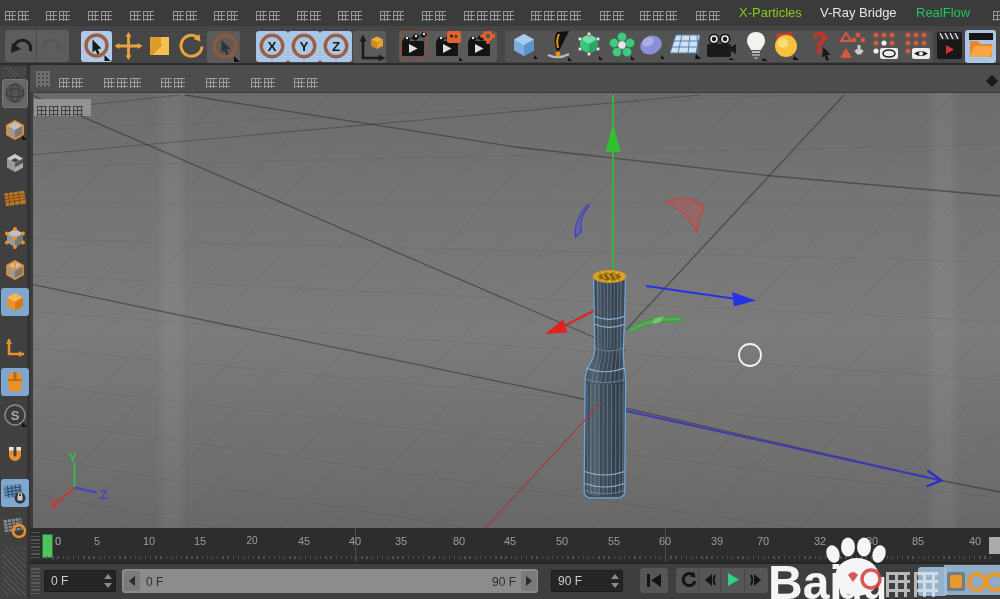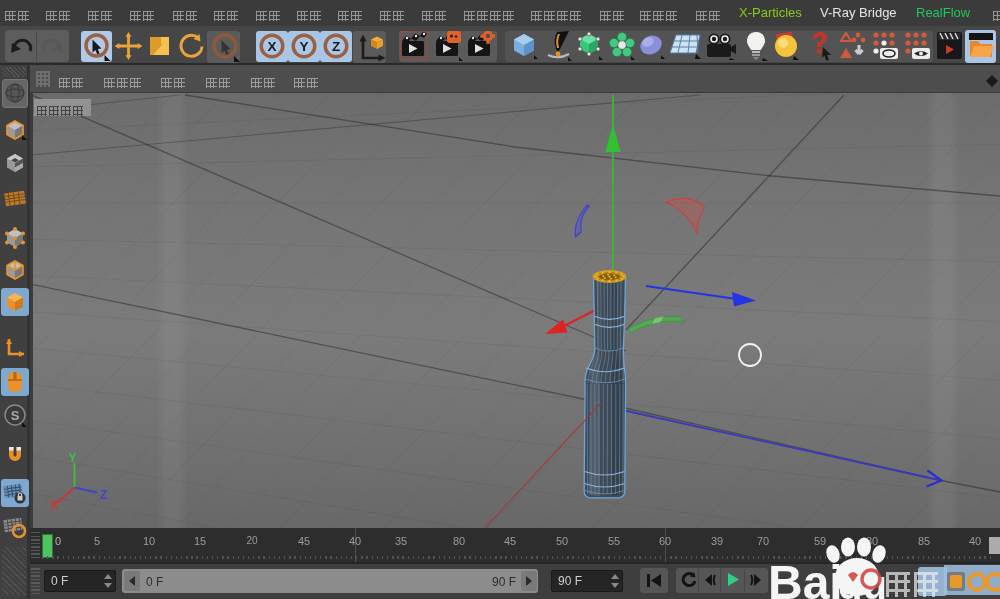--- a/index.html
+++ b/index.html
@@ -481,23 +481,23 @@
 <div class="abs" style="left:292px;top:535px;width:24px;text-align:center;font-size:11px;color:#9c9c9c">45</div>
 <div class="abs" style="left:343px;top:535px;width:24px;text-align:center;font-size:11px;color:#9c9c9c">40</div>
 <div class="abs" style="left:395px;top:535px;width:24px;font-size:11px;color:#9c9c9c">35</div>
 <div class="abs" style="left:447px;top:535px;width:24px;text-align:center;font-size:11px;color:#9c9c9c">80</div>
 <div class="abs" style="left:498px;top:535px;width:24px;text-align:center;font-size:11px;color:#9c9c9c">45</div>
 <div class="abs" style="left:550px;top:535px;width:24px;text-align:center;font-size:11px;color:#9c9c9c">50</div>
 <div class="abs" style="left:602px;top:535px;width:24px;text-align:center;font-size:11px;color:#9c9c9c">55</div>
 <div class="abs" style="left:653px;top:535px;width:24px;text-align:center;font-size:11px;color:#9c9c9c">60</div>
 <div class="abs" style="left:705px;top:535px;width:24px;text-align:center;font-size:11px;color:#9c9c9c">39</div>
 <div class="abs" style="left:757px;top:535px;width:24px;font-size:11px;color:#9c9c9c">70</div>
-<div class="abs" style="left:808px;top:535px;width:24px;text-align:center;font-size:11px;color:#9c9c9c">59</div>
+<div class="abs" style="left:808px;top:535px;width:24px;text-align:center;font-size:11px;color:#9c9c9c">32</div>
 <div class="abs" style="left:860px;top:535px;width:24px;text-align:center;font-size:11px;color:#9c9c9c">80</div>
-<div class="abs" style="left:912px;top:535px;width:24px;text-align:center;font-size:11px;color:#9c9c9c">85</div>
+<div class="abs" style="left:912px;top:535px;width:24px;text-align:left;font-size:11px;color:#9c9c9c">85</div>
 <div class="abs" style="left:963px;top:535px;width:24px;text-align:center;font-size:11px;color:#9c9c9c">40</div>
 <div class="abs" style="left:42px;top:556px;width:950px;height:3px;background:
  repeating-linear-gradient(to right,#525252 0 1.3px,transparent 1.3px 5.15px)"></div>
 <div class="abs" style="left:989px;top:537px;width:11px;height:17px;background:#ababab"></div>
 <div class="abs" style="left:30px;top:562px;width:970px;height:37px;background:#3e3e3e;border-top:2px solid #262626"></div>
 <div class="abs" style="left:31px;top:568px;width:9px;height:26px;background:
  repeating-linear-gradient(to bottom,#5a5a5a 0 1.5px,transparent 1.5px 3.5px)"></div>
 <div class="abs" style="left:44px;top:570px;width:72px;height:22px;background:#252525;border-radius:2px;border:1px solid #1a1a1a"></div>
 <div class="abs" style="left:51px;top:574px;font-size:12px;color:#cfcfcf">0 F</div>
 <svg class="abs" style="left:103px;top:573px" width="10" height="16" viewBox="0 0 10 16">

